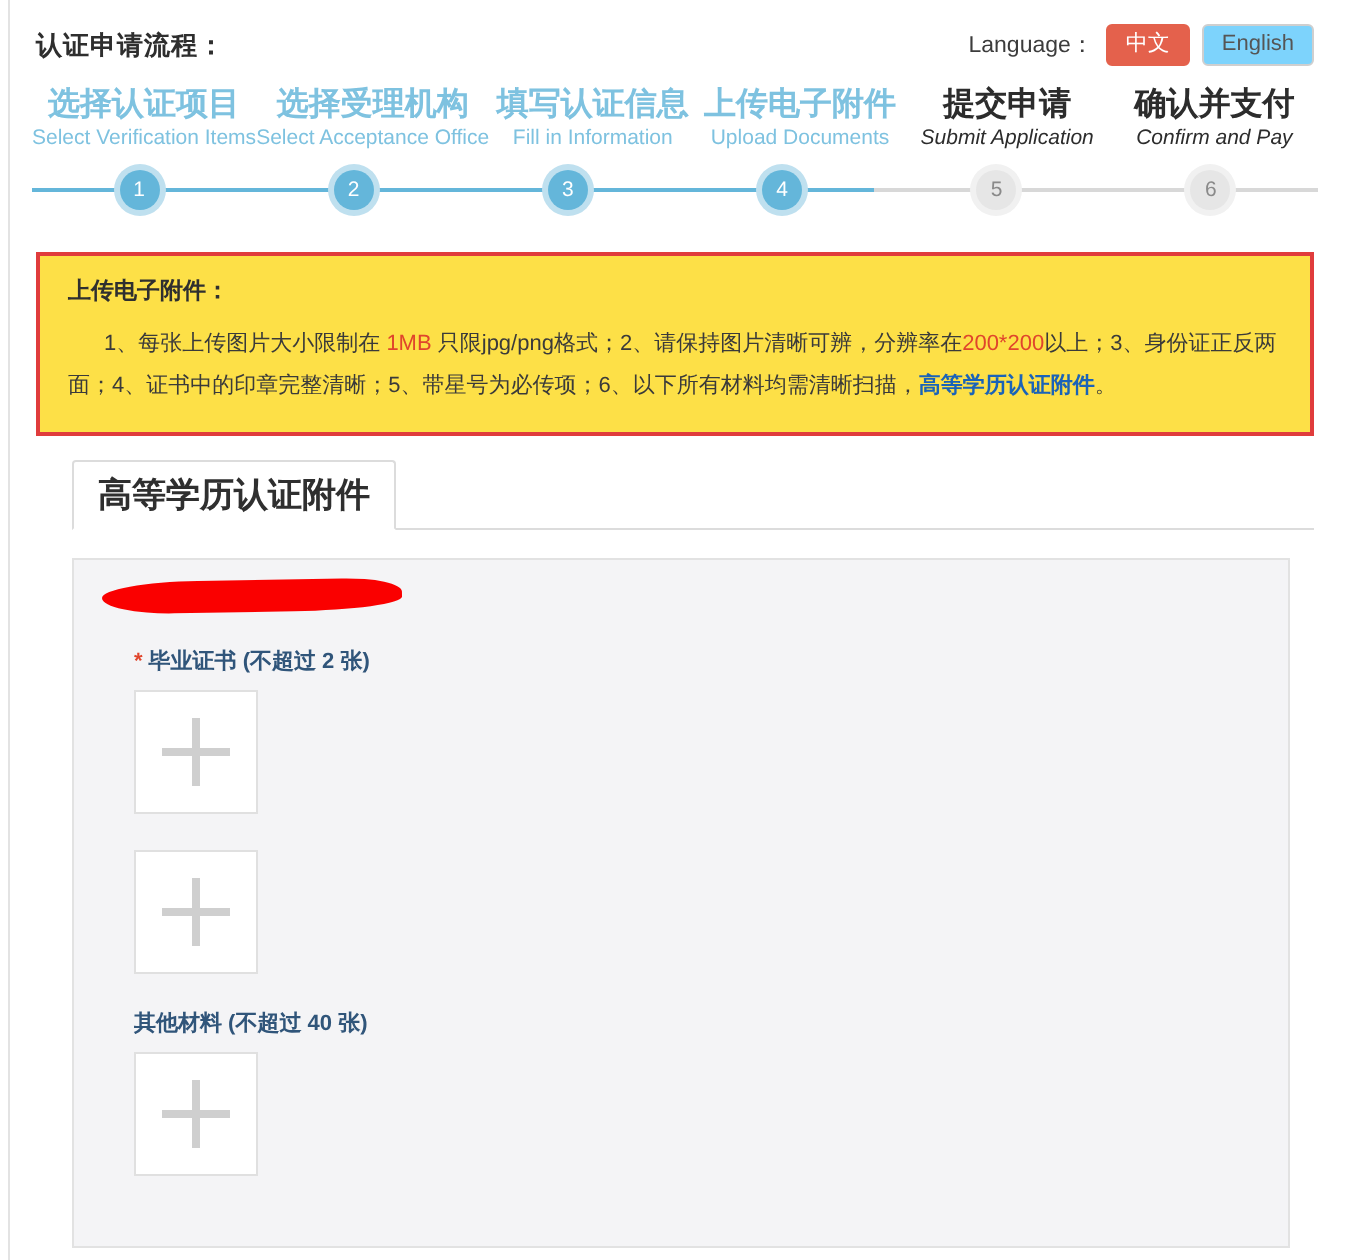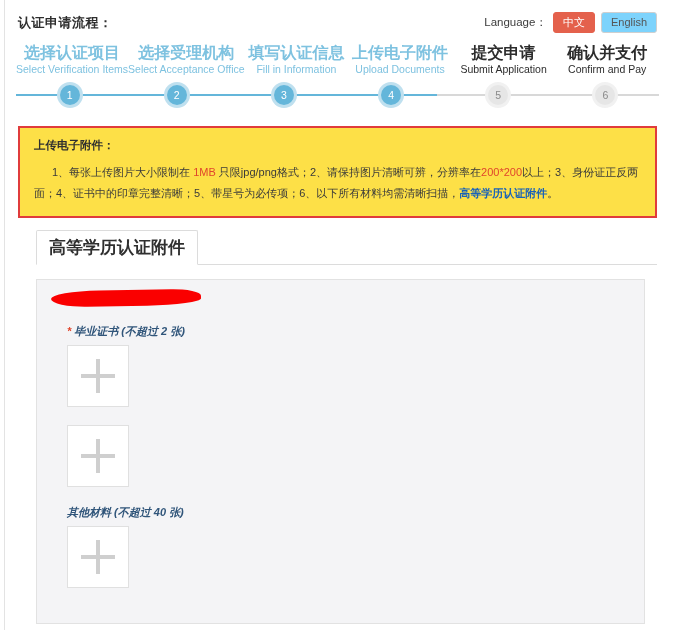--- a/index.html
+++ b/index.html
@@ -93,21 +93,21 @@
     white-space: nowrap;
   }
   .step-en {
     font-size: 10.5px;
     line-height: 16px;
     white-space: nowrap;
   }
   .step-col.done .step-cn,
   .step-col.done .step-en { color: #7ec2e0; }
   .step-col.todo .step-cn { color: #2c2c2c; }
-  .step-col.todo .step-en { color: #2c2c2c; }
+  .step-col.todo .step-en { color: #2c2c2c; font-style: italic; }
 
   .step-track {
     position: relative;
     height: 26px;
     margin-top: 5px;
   }
   .track-line {
     position: absolute;
     left: 0; right: 0;
     top: 12px;
@@ -231,21 +231,20 @@
     position: absolute;
     left: 40px;
     top: 5px;
     width: 100px;
     height: 9px;
     background: #fa0000;
     border-radius: 30% 50% 45% 40% / 55% 60% 50% 45%;
   }
   .upload-group {
     padding: 0 0 0 30px;
-    font-style: italic;
   }
   .group-label {
     font-size: 11px;
     font-weight: bold;
     color: #30557a;
     margin: 0 0 7px 0;
     line-height: 14px;
   }
   .req-star {
     color: #e0452c;

